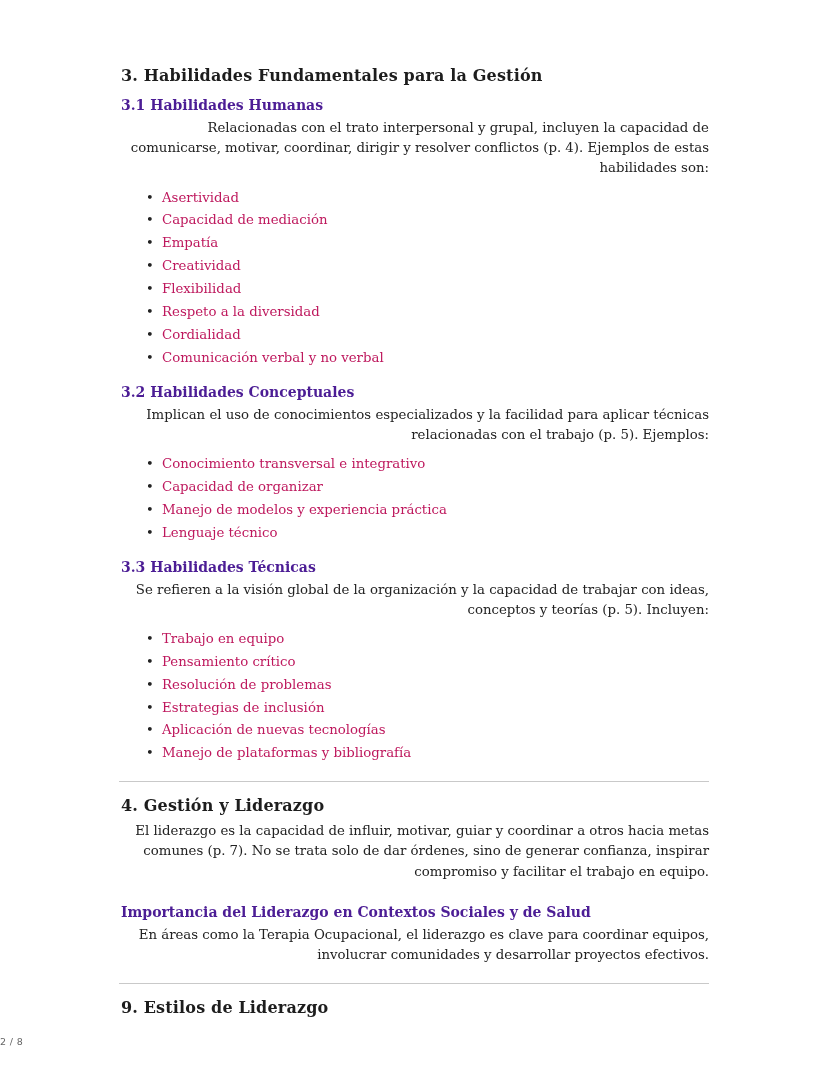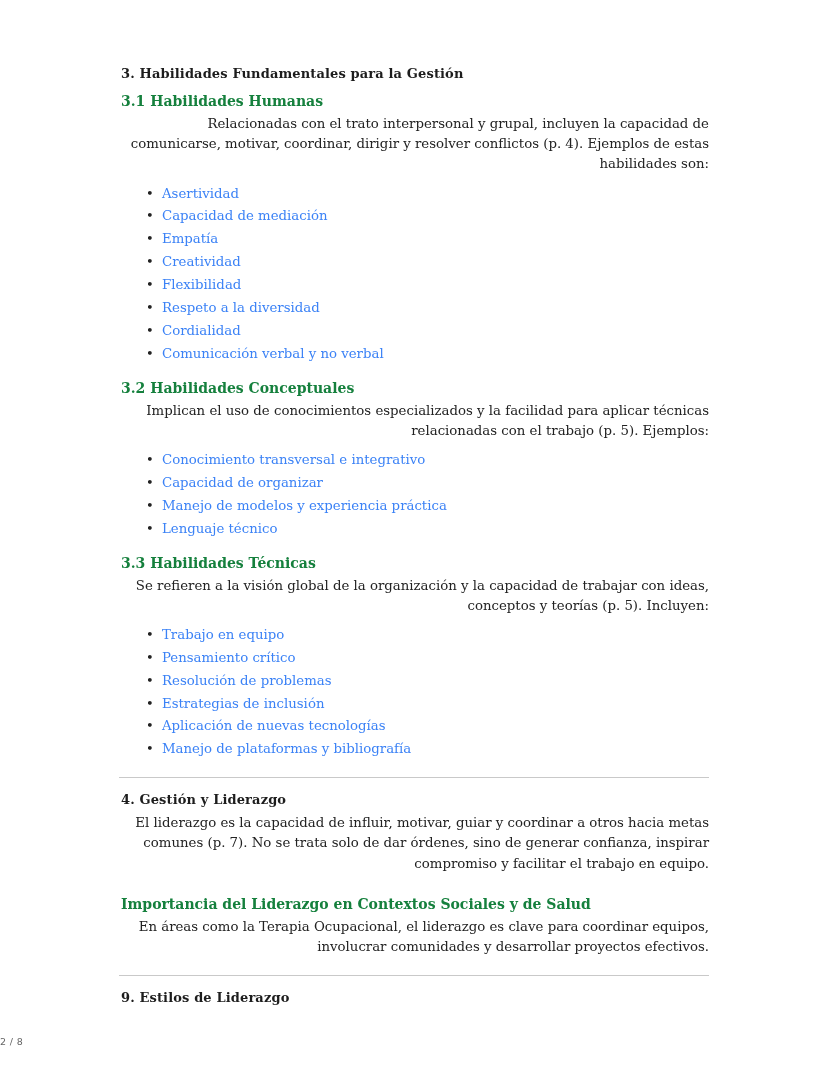--- a/index.html
+++ b/index.html
@@ -23,48 +23,48 @@
     height: 1071px;
     background: #ffffff;
   }
   .content {
     position: absolute;
     left: 119px;
     top: 66px;
     width: 590px;
   }
   h1.sec-title {
-    font-size: 13px;
+    font-size: 16px;
     font-weight: bold;
     margin: 0 0 6px 2px;
     letter-spacing: 0.01em;
     color: #1d1d1d;
   }
   h2.sub-title {
     font-size: 14px;
     font-weight: bold;
     margin: 12px 0 5px 2px;
-    color: #15803d;
+    color: #4c1d95;
   }
   p.para {
     font-size: 13.3px;
     line-height: 1.52;
     margin: 0 0 6px 0;
     color: #222222;
     text-align: right;
   }
   ul.bullets {
     margin: 10px 0 16px 0;
     padding-left: 43px;
     list-style: none;
   }
   ul.bullets li {
     font-size: 13.3px;
     line-height: 1.42;
-    color: #3b82f6;
+    color: #be185d;
     position: relative;
     padding-left: 0;
     margin: 4px 0 3px 0;
   }
   ul.bullets li:before {
     content: "\2022";
     position: absolute;
     left: -16px;
     top: 0;
     font-size: 13px;

